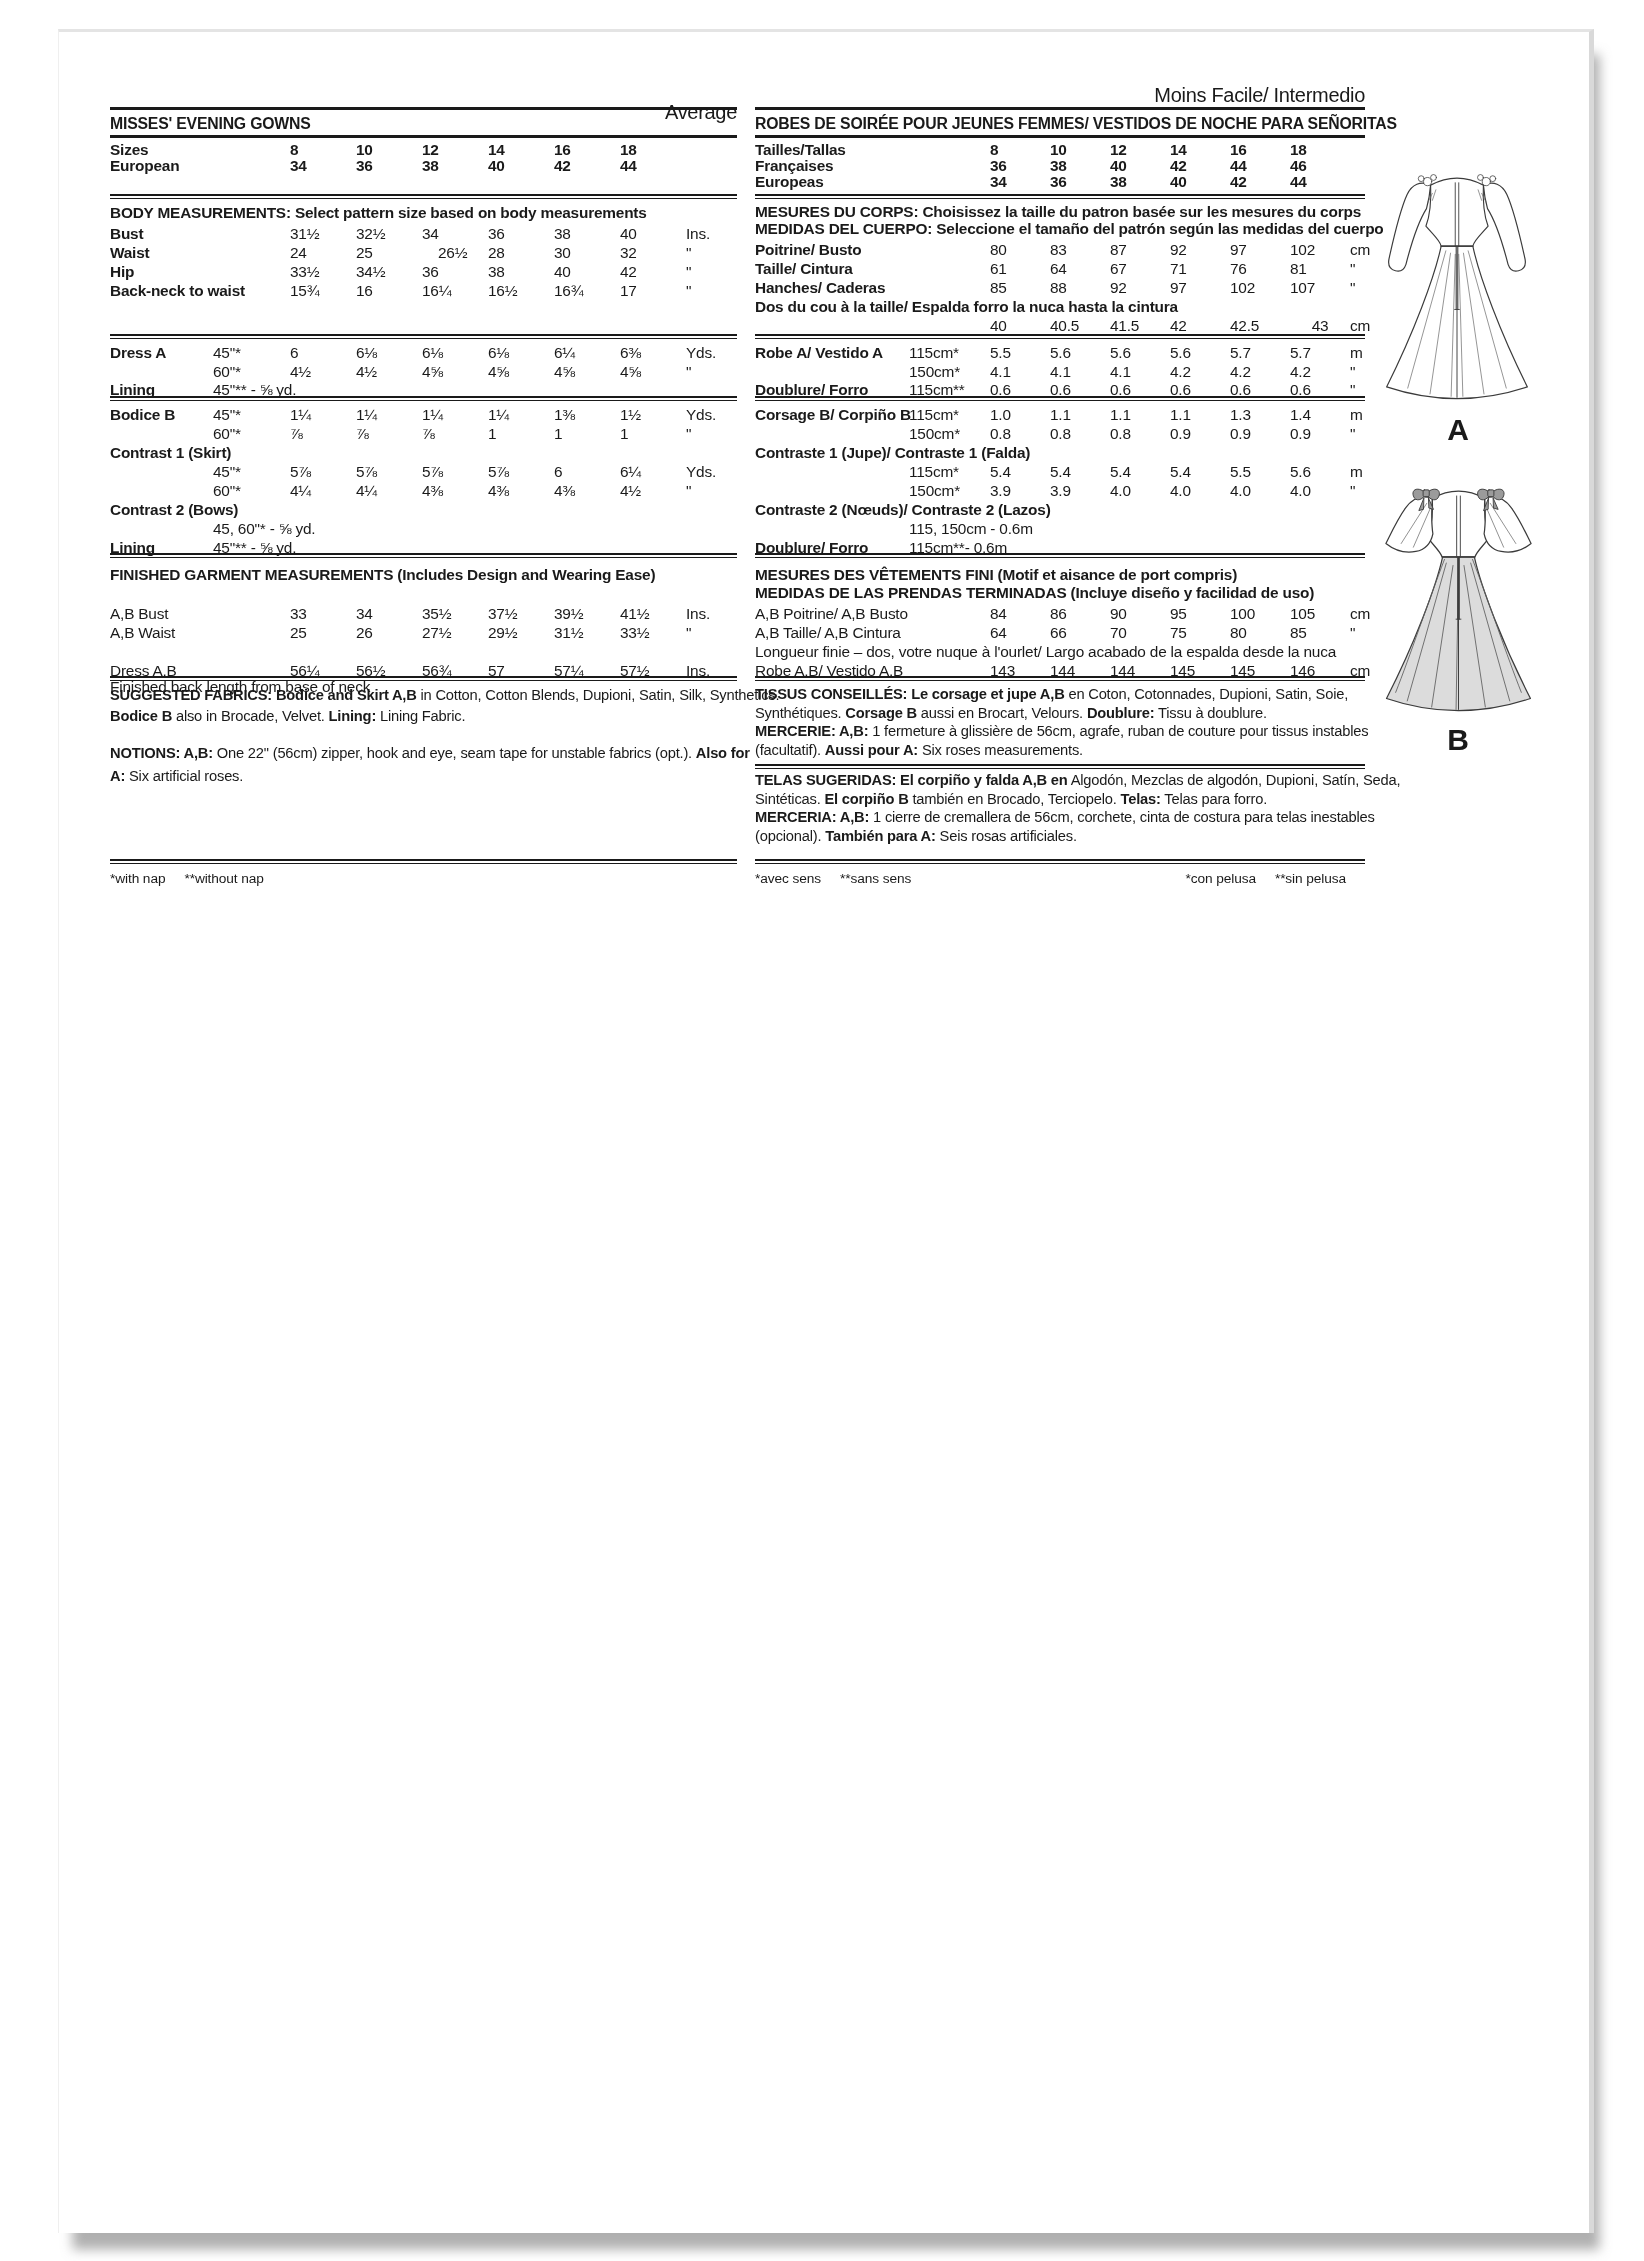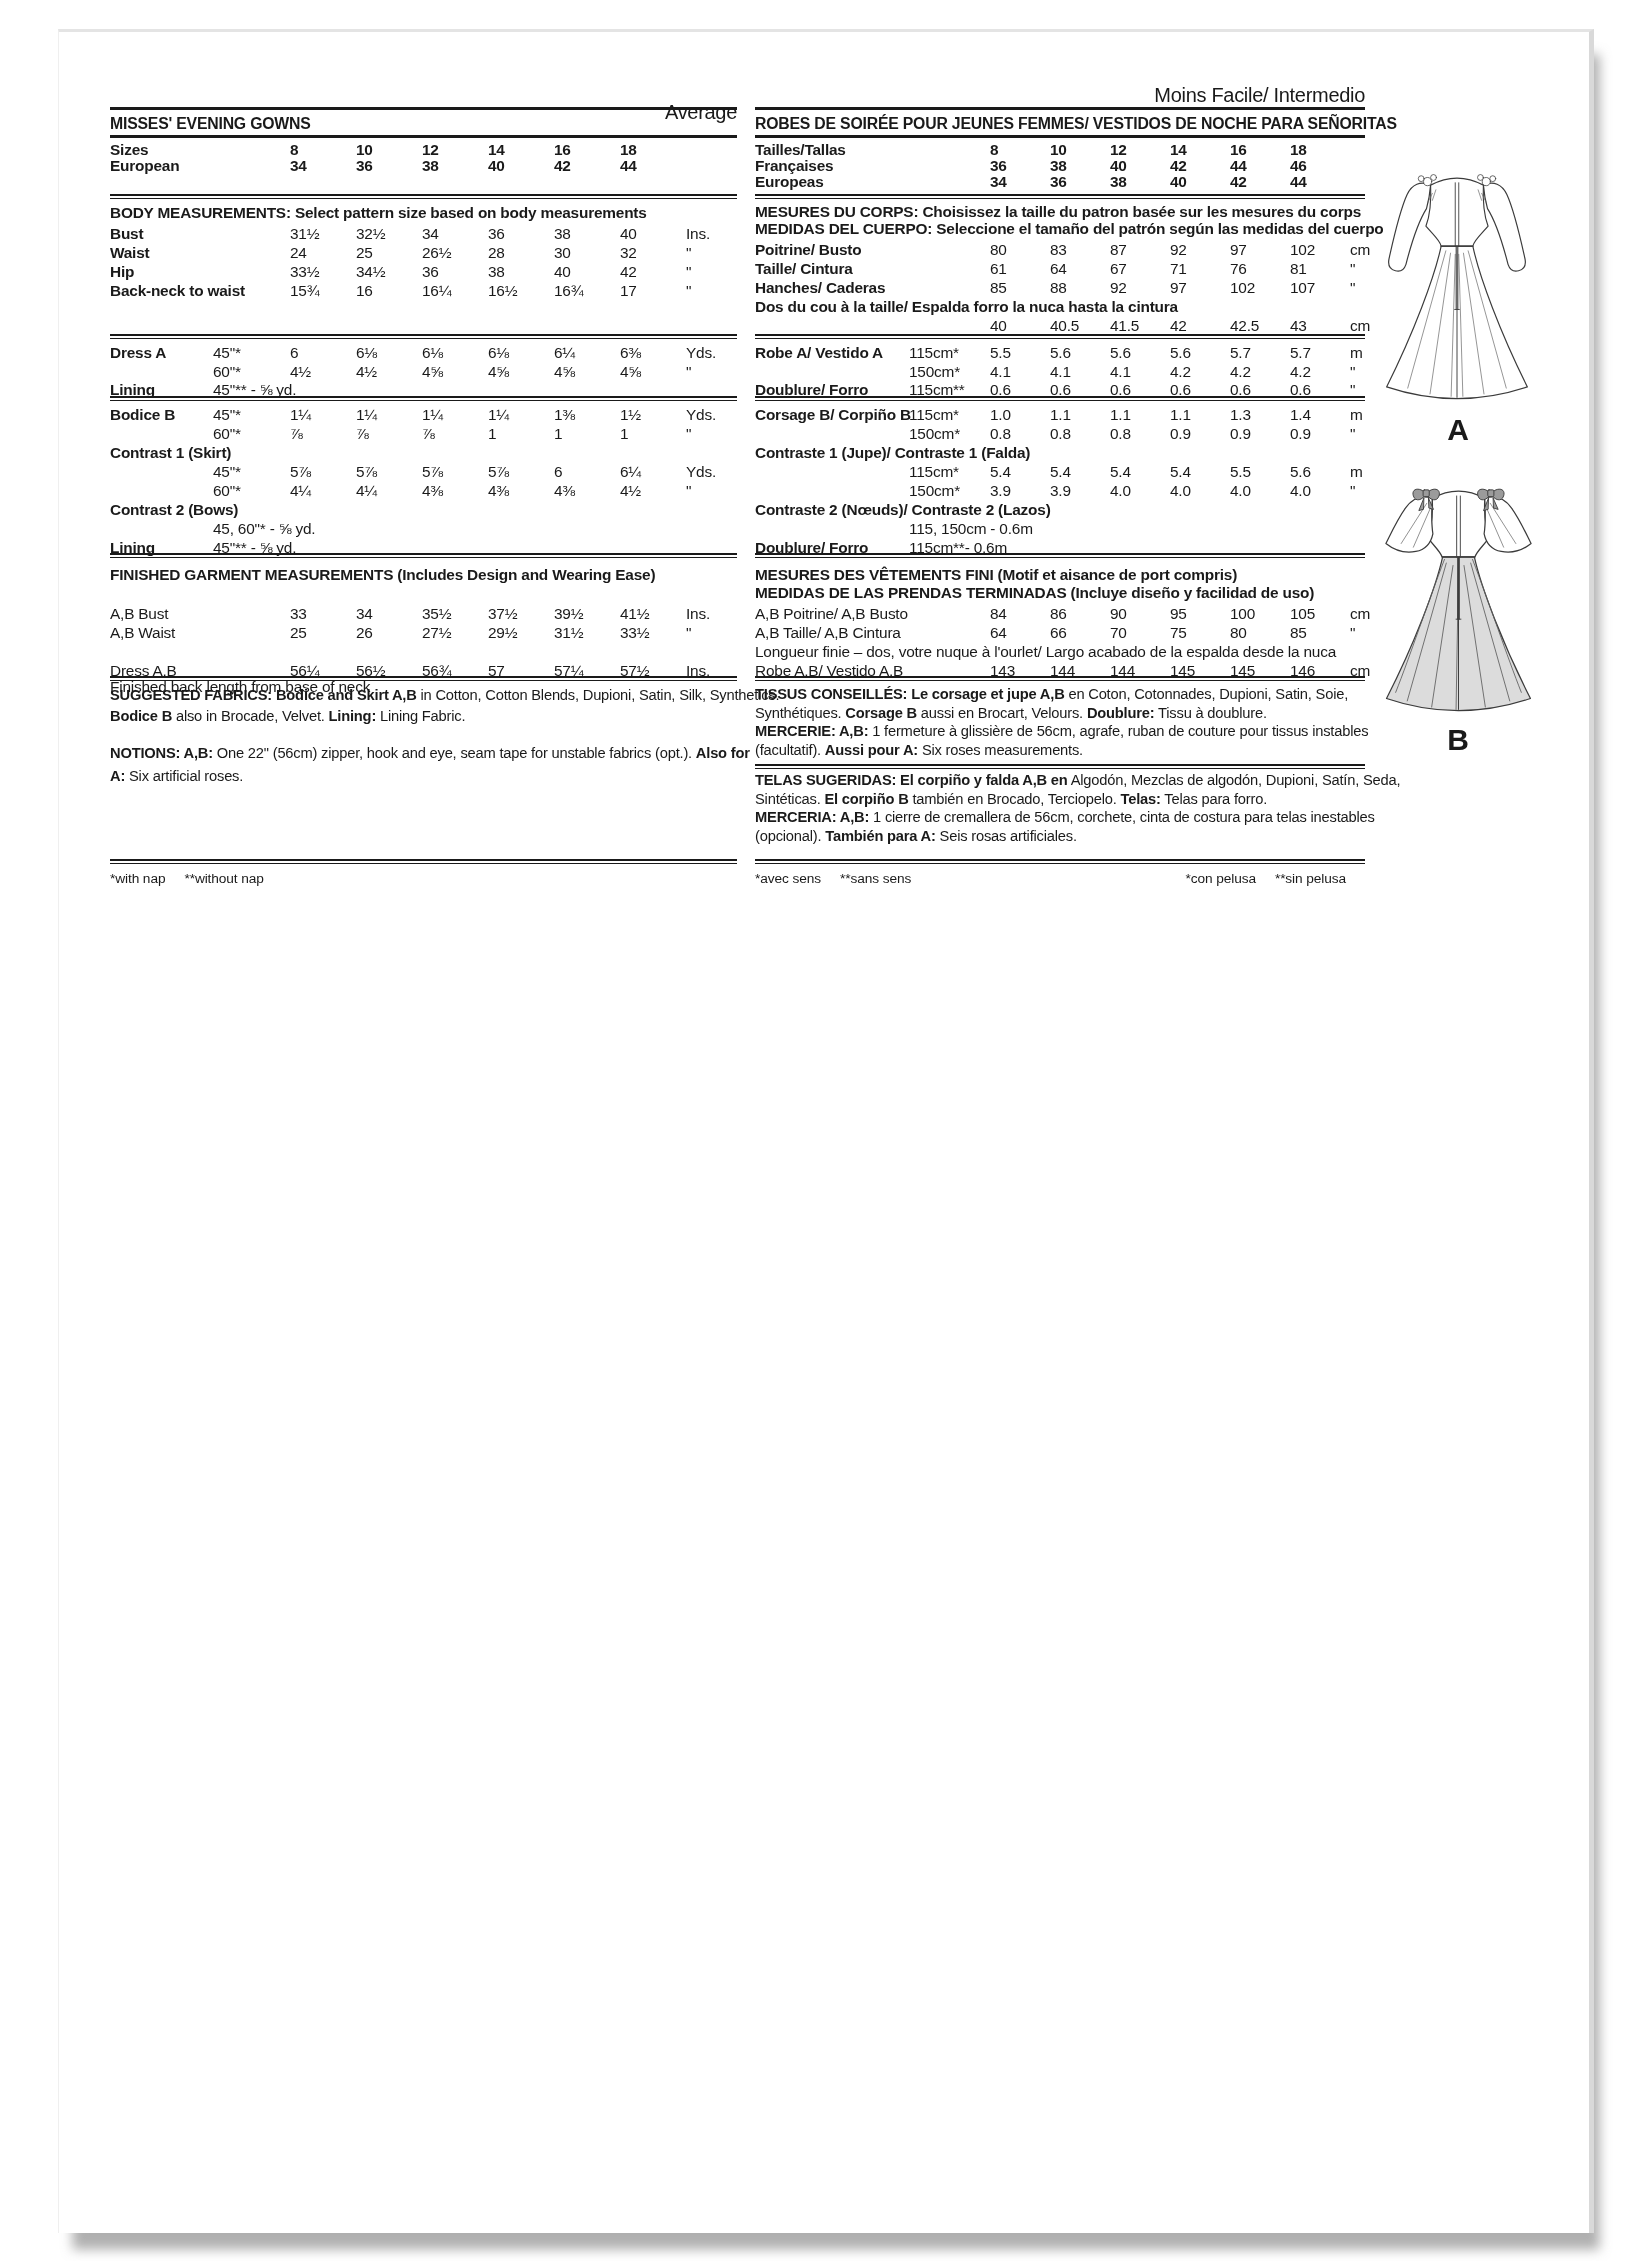--- a/index.html
+++ b/index.html
@@ -86,21 +86,21 @@
           <div class="vcell" style="grid-column: 6;">36</div>
           <div class="vcell" style="grid-column: 7;">38</div>
           <div class="vcell" style="grid-column: 8;">40</div>
           <div class="ucell" style="grid-column: 9;">Ins.</div>
         </div>
         <div class="trow">
           <div class="row-label b" style="grid-column: 1;">Waist</div>
           <div class="row-spec" style="grid-column: 2;"></div>
           <div class="vcell" style="grid-column: 3;">24</div>
           <div class="vcell" style="grid-column: 4;">25</div>
-          <div class="vcell" style="grid-column: 5;">26½</div>
+          <div class="vcell" style="grid-column: 5; margin-left: 16px;">26½</div>
           <div class="vcell" style="grid-column: 6;">28</div>
           <div class="vcell" style="grid-column: 7;">30</div>
           <div class="vcell" style="grid-column: 8;">32</div>
           <div class="ucell" style="grid-column: 9;">"</div>
         </div>
         <div class="trow">
           <div class="row-label b" style="grid-column: 1;">Hip</div>
           <div class="row-spec" style="grid-column: 2;"></div>
           <div class="vcell" style="grid-column: 3;">33½</div>
           <div class="vcell" style="grid-column: 4;">34½</div>
@@ -349,21 +349,21 @@
           <div class="row-spec" style="grid-column: 2;"></div>
         </div>
         <div class="trow">
           <div class="row-label" style="grid-column: 1;"></div>
           <div class="row-spec" style="grid-column: 2;"></div>
           <div class="vcell" style="grid-column: 3;">40</div>
           <div class="vcell" style="grid-column: 4;">40.5</div>
           <div class="vcell" style="grid-column: 5;">41.5</div>
           <div class="vcell" style="grid-column: 6;">42</div>
           <div class="vcell" style="grid-column: 7;">42.5</div>
-          <div class="vcell" style="grid-column: 8;">43</div>
+          <div class="vcell" style="grid-column: 8; text-align: center;">43</div>
           <div class="ucell" style="grid-column: 9;">cm</div>
         </div>
       </div>
     <div class="hr2" style="top:302px"></div>
     <div class="abs tbl rg t-ya" style="top:313px">
         <div class="trow">
           <div class="row-label b" style="grid-column: 1;">Robe A/ Vestido A</div>
           <div class="row-spec" style="grid-column: 2;">115cm*</div>
           <div class="vcell" style="grid-column: 3;">5.5</div>
           <div class="vcell" style="grid-column: 4;">5.6</div>

